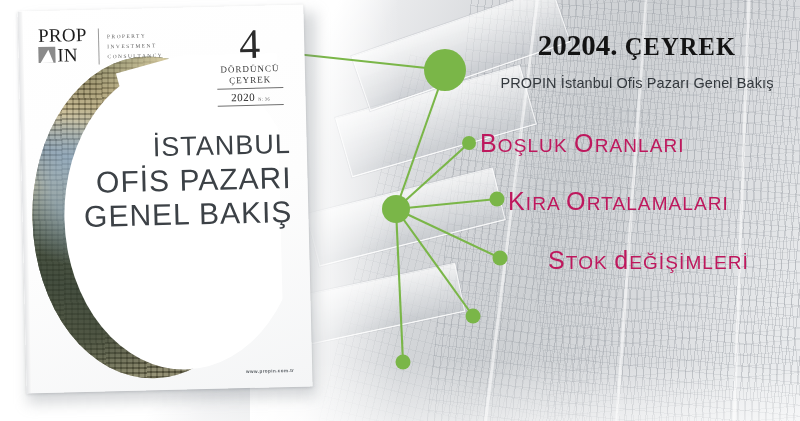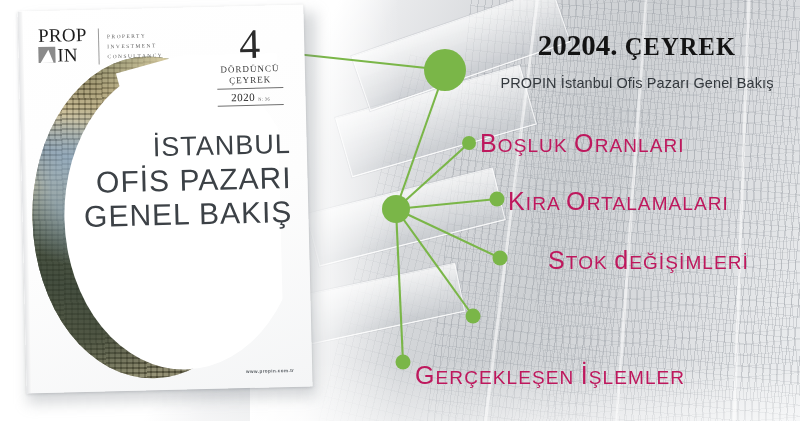--- a/index.html
+++ b/index.html
@@ -458,17 +458,14 @@
 
   <div class="topic" id="topic-0">
     <span class="cap">B</span><span class="sc">OŞLUK </span><span class="cap">O</span><span class="sc">RANLARI</span>
   </div>
   <div class="topic" id="topic-1">
     <span class="cap">K</span><span class="sc">IRA </span><span class="cap">O</span><span class="sc">RTALAMALARI</span>
   </div>
   <div class="topic" id="topic-2">
     <span class="cap">S</span><span class="sc">TOK </span><span class="cap">d</span><span class="sc">EĞİŞİMLERİ</span>
   </div>
-  <div class="topic" id="topic-4">
-    <span class="cap">G</span><span class="sc">ERÇEKLEŞEN </span><span class="cap">İ</span><span class="sc">ŞLEMLER</span>
-  </div>
 
 </div>
 
 </body></html>

